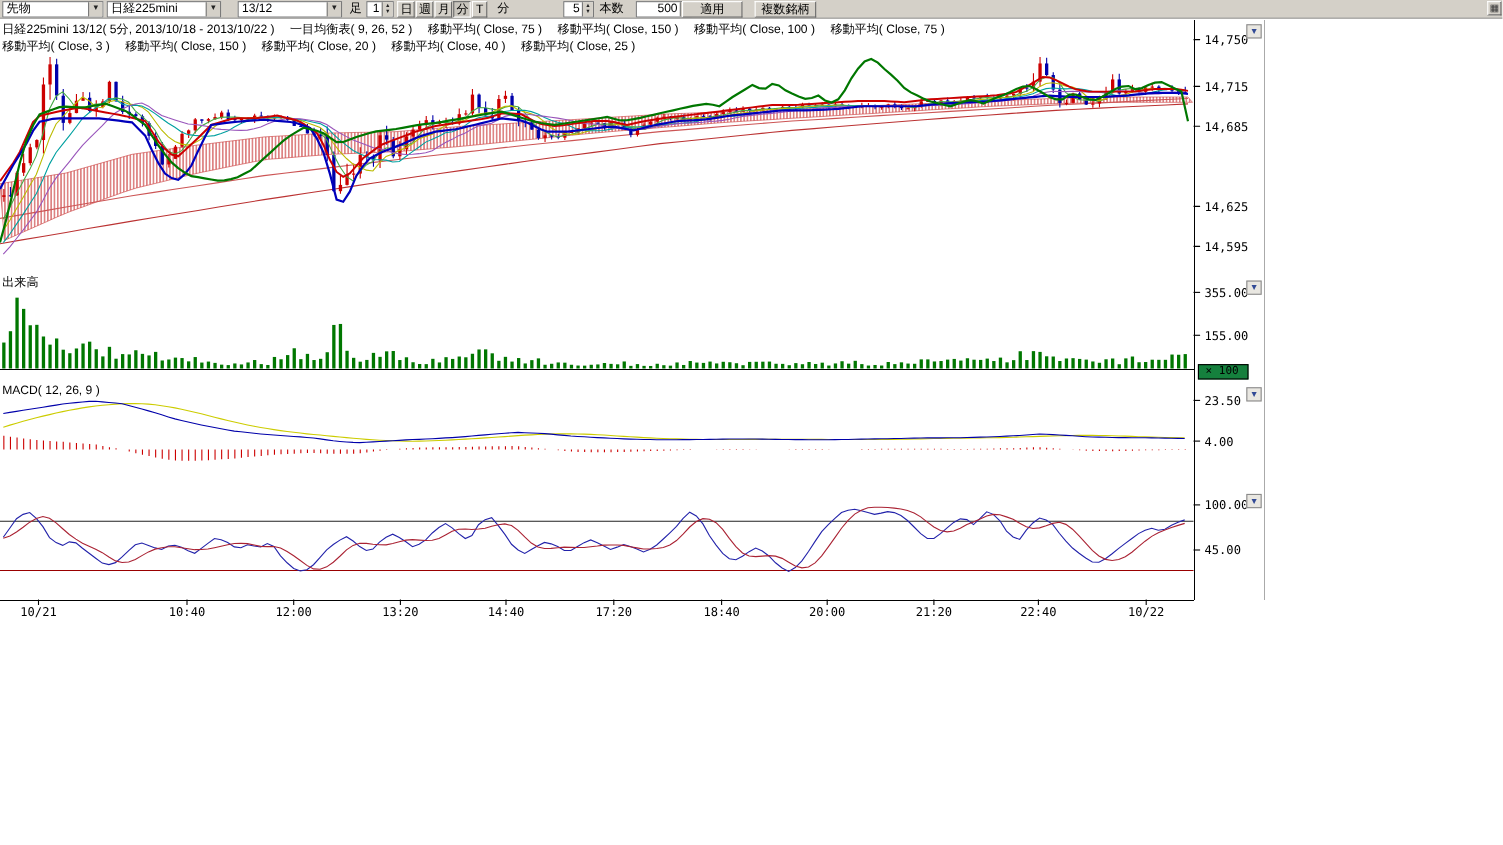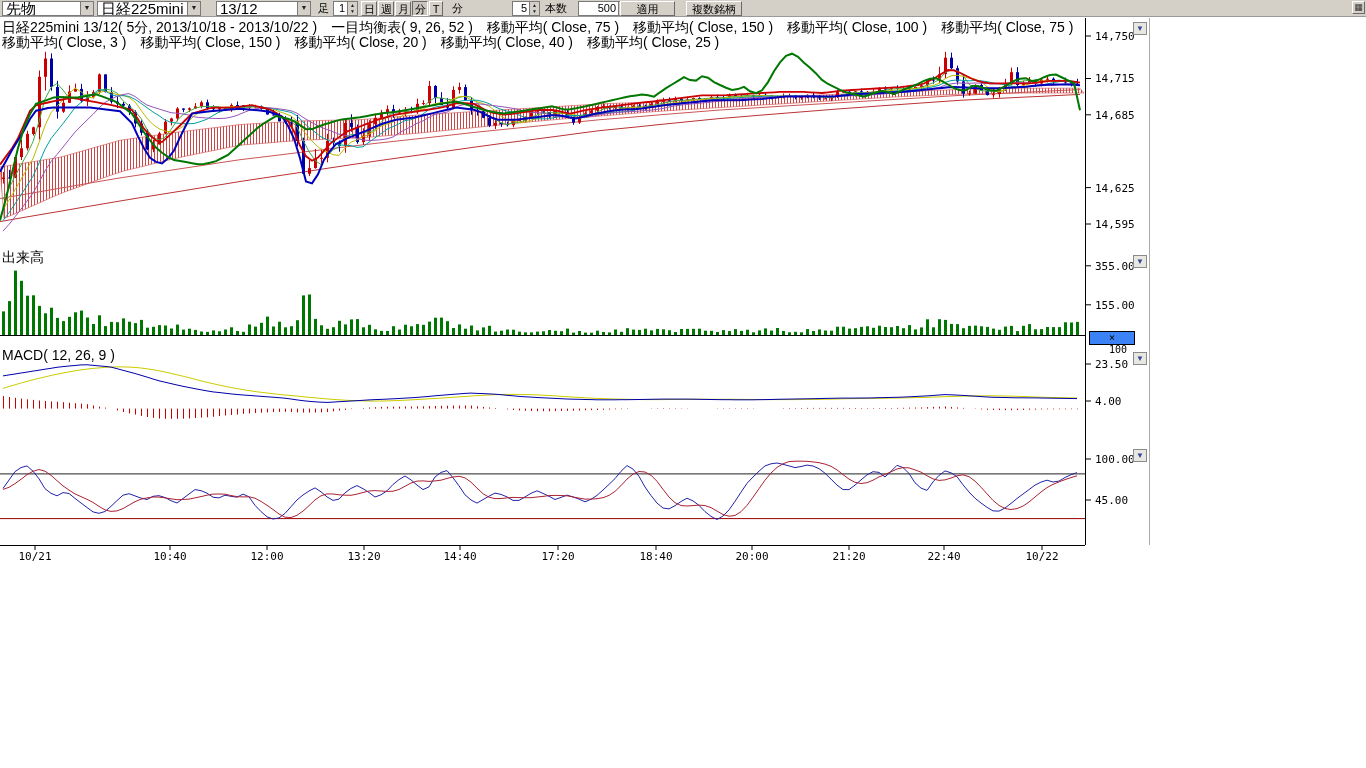--- a/index.html
+++ b/index.html
@@ -1,33 +1,33 @@
 <!DOCTYPE html>
 <html><head>
 <meta charset="utf-8">
 <style>
 *{margin:0;padding:0;box-sizing:border-box}
 html,body{width:1366px;height:768px;background:#fff;font-family:"Liberation Sans","DejaVu Sans",sans-serif;overflow:hidden}
 #screen{position:relative;width:1366px;height:768px;background:#fff}
 .toolbar{position:absolute;left:0;top:0;width:1366px;height:17px;background:#d4d0c8;border-bottom:1px solid #9a9a9a}
 .toolbar>*{position:absolute;top:1px;height:14px;font-size:11px;line-height:14px}
 .combo{background:#fff;border:1px solid #7a7a7a;display:flex;height:15px}
-.combo .txt{flex:1;padding:0 3px;white-space:nowrap;overflow:hidden;font-size:15px;line-height:13px}
+.combo .txt{flex:1;padding:0 3px;white-space:nowrap;overflow:hidden;font-size:11px;line-height:13px}
 .cbtn{width:13px;background:#d4d0c8;border-left:1px solid #7a7a7a;text-align:center;font-size:7px;line-height:12px;color:#222}
 .spin{background:#fff;border:1px solid #7a7a7a;display:flex;height:15px}
 .spin .txt{flex:1;padding:0 2px;text-align:right;font-size:11px;line-height:13px}
 .spinbtns{width:10px;display:flex;flex-direction:column;border-left:1px solid #7a7a7a;background:#d4d0c8}
 .spinbtns span{height:6px;font-size:5px;line-height:6px;text-align:center;color:#222}
 .tlabel{font-size:11px;color:#000;line-height:15px}
 .tbtn{background:#d4d0c8;border:1px solid;border-color:#fff #6a6a6a #6a6a6a #fff;font-size:11px;text-align:center;padding:0 2px;font-family:inherit;height:15px;line-height:12px;cursor:default}
 .tbtn.sel{border-color:#6a6a6a #fff #fff #6a6a6a;background:#c9c5bd}
 .winbtn{background:#d4d0c8;border:1px solid;border-color:#fff #6a6a6a #6a6a6a #fff;width:13px;height:13px;font-size:9px;line-height:11px;text-align:center;color:#333}
 .parrow{position:absolute;width:14px;height:13px;background:#e9e7e1;border:1px solid #8a8a8a;color:#324a96;font-size:8px;line-height:11px;text-align:center}
-.badge{position:absolute;left:1089px;top:331px;width:46px;height:14px;border:1px solid #000;background:#3b82f6;font-size:10px;line-height:12px;font-family:"DejaVu Sans Mono",monospace;padding-left:19px;color:#000}
-.ovl{position:absolute;font-size:14px;color:#000;white-space:nowrap;line-height:13px}
+.badge{position:absolute;left:1089px;top:331px;width:46px;height:14px;border:1px solid #000;background:#15803d;font-size:10px;line-height:12px;font-family:"DejaVu Sans Mono",monospace;padding-left:6px;color:#000}
+.ovl{position:absolute;font-size:11px;color:#000;white-space:nowrap;line-height:13px}
 .legend{display:flex;gap:14px}
 #chart{position:absolute;left:0;top:18px}
 </style>
 </head>
 <body>
 <div id="screen">
 
 <div class="toolbar">
   <div class="combo" style="left:2px;width:92px">
     <span class="txt">先物</span>

